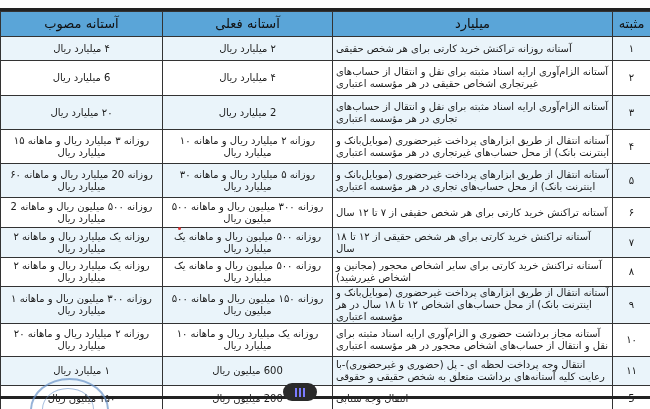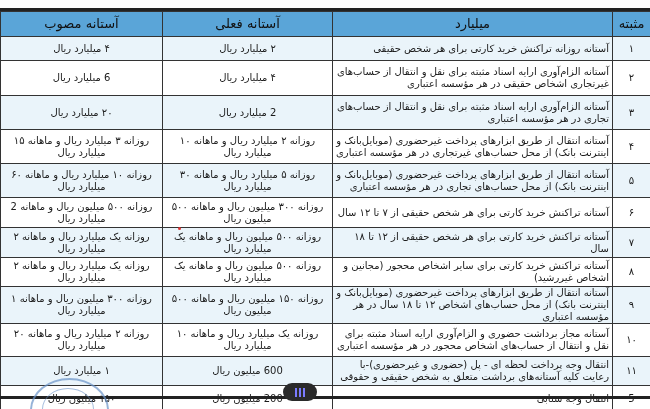--- a/index.html
+++ b/index.html
@@ -1,21 +1,21 @@
 <!DOCTYPE html>
 <html><head>
 <meta charset="utf-8">
 <style>
   html,body{margin:0;padding:0;background:#fff;}
   body{width:650px;height:409px;overflow:hidden;position:relative;font-family:"DejaVu Sans",sans-serif;}
   .topline{position:absolute;left:0;top:8px;width:650px;height:3px;background:#222;}
   table{position:absolute;left:0;top:11px;width:650px;border-collapse:collapse;direction:rtl;table-layout:fixed;}
   th,td{border:1px solid #333;text-align:center;vertical-align:middle;font-size:10px;line-height:12px;color:#1a1a1a;padding:0 3px;}
   th{background:#5aa5d8;height:24px;font-weight:normal;font-size:13px;color:#111;}
-  td.desc{text-align:right;}
+  td.desc{text-align:left;}
   tr.alt td{background:#eaf4fa;}
   tr.plain td{background:#fff;}
   .c-no{width:38px;}
   .c-desc{width:280px;}
   .c-cur{width:170px;}
   .c-app{width:162px;}
   .bottomline{position:absolute;left:0;top:396px;width:650px;height:3px;background:#222;}
   .pager{position:absolute;left:283px;top:383px;width:34px;height:18px;border-radius:9px;background:#2a2a2a;display:flex;align-items:center;justify-content:center;gap:2px;}
   .pager span{display:block;width:2px;height:9px;background:#7b7bff;}
   .stamp{position:absolute;left:30px;top:378px;width:75px;height:60px;border:2px solid #6a93c8;border-radius:50%;opacity:.7;}
@@ -64,21 +64,21 @@
     <tr class="plain" style="height:34px">
       <td>۴</td>
       <td class="desc">آستانه انتقال از طریق ابزارهای پرداخت غیرحضوری (موبایل‌بانک و اینترنت بانک) از محل حساب‌های غیرتجاری در هر مؤسسه اعتباری</td>
       <td>روزانه ۲ میلیارد ریال و ماهانه ۱۰ میلیارد ریال</td>
       <td>روزانه ۳ میلیارد ریال و ماهانه ۱۵ میلیارد ریال</td>
     </tr>
     <tr class="alt" style="height:34px">
       <td>۵</td>
       <td class="desc">آستانه انتقال از طریق ابزارهای پرداخت غیرحضوری (موبایل‌بانک و اینترنت بانک) از محل حساب‌های تجاری در هر مؤسسه اعتباری</td>
       <td>روزانه ۵ میلیارد ریال و ماهانه ۳۰ میلیارد ریال</td>
-      <td>روزانه ۱۰ میلیارد ریال و ماهانه ۶۰ میلیارد ریال</td>
+      <td>روزانه 20 میلیارد ریال و ماهانه ۶۰ میلیارد ریال</td>
     </tr>
     <tr class="plain" style="height:30px">
       <td>۶</td>
       <td class="desc">آستانه تراکنش خرید کارتی برای هر شخص حقیقی از ۷ تا ۱۲ سال</td>
       <td>روزانه ۳۰۰ میلیون ریال و ماهانه ۵۰۰ میلیون ریال</td>
       <td>روزانه ۵۰۰ میلیون ریال و ماهانه 2 میلیارد ریال</td>
     </tr>
     <tr class="alt" style="height:30px">
       <td>۷</td>
       <td class="desc">آستانه تراکنش خرید کارتی برای هر شخص حقیقی از ۱۲ تا ۱۸ سال</td>

